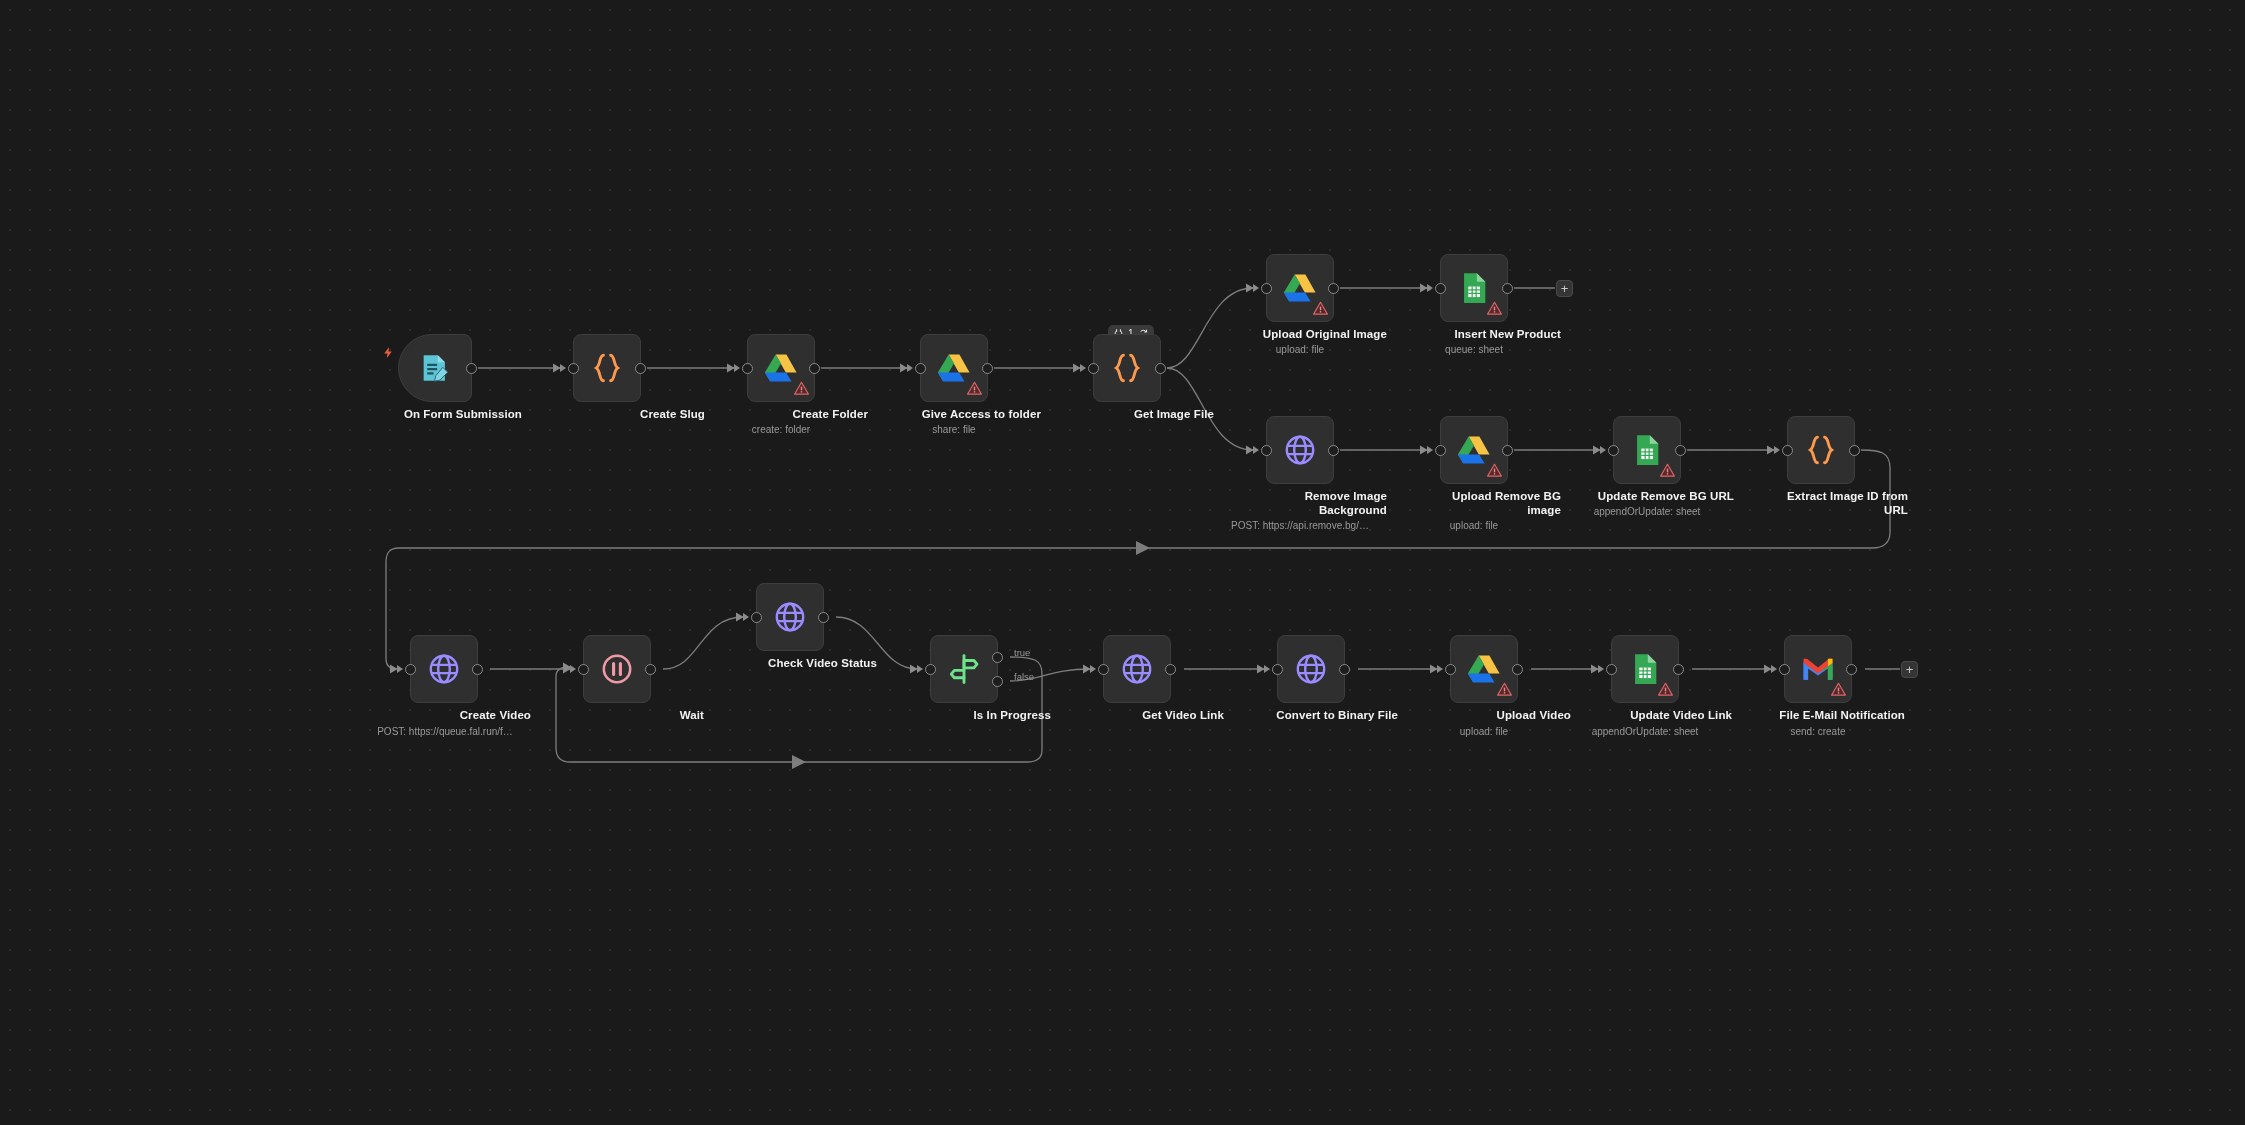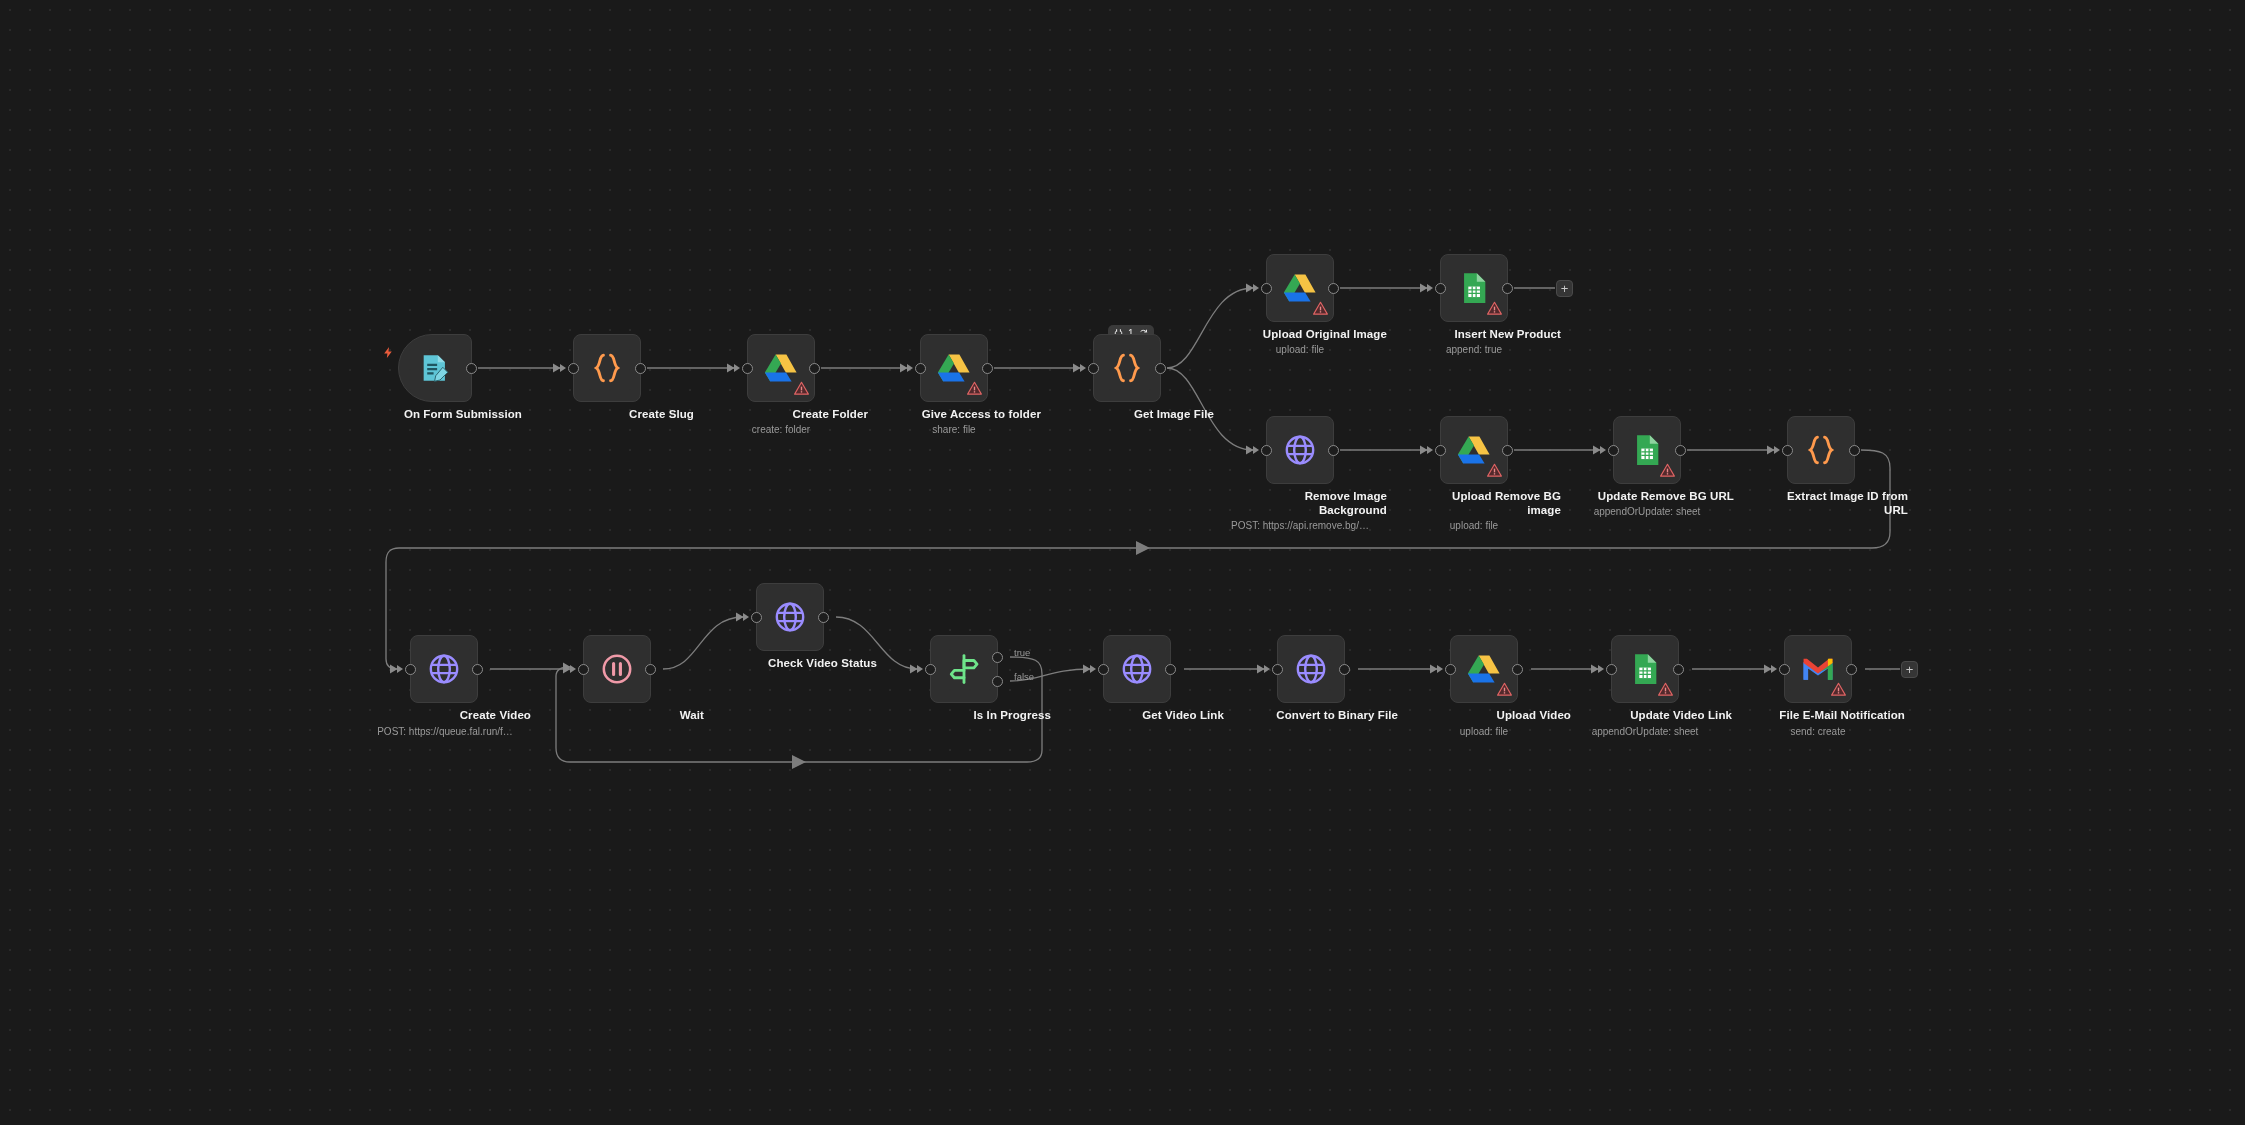--- a/index.html
+++ b/index.html
@@ -182,21 +182,21 @@
 
 <div class="node" style="left:573px;top:334px">
   <svg class="node-ico" viewBox="0 0 24 24" fill="none" stroke="#ff9a4d" stroke-width="2" stroke-linecap="round">
     <path d="M9.5 3 C6.5 3 7.5 10 4.5 12 C7.5 14 6.5 21 9.5 21"></path>
     <path d="M14.5 3 C17.5 3 16.5 10 19.5 12 C16.5 14 17.5 21 14.5 21"></path>
   </svg>
   <div class="arrowin"></div>
   <div class="port in"></div>
   <div class="port out"></div>
 </div>
-<div class="caption" style="left:520px;top:408px;width:174px">Create Slug</div>
+<div class="caption" style="left:531px;top:408px;width:174px">Create Slug</div>
 
 <div class="node" style="left:747px;top:334px">
   <svg class="node-ico" viewBox="0 0 24 22">
     <path d="M8.2 1.5 h7.6 l7.2 12.6 h-7.6 z" fill="#f6c344"></path>
     <path d="M8.2 1.5 L0.6 14.1 l3.8 6.5 L12 7.9 z" fill="#34a853"></path>
     <path d="M0.6 14.1 h15.0 l3.9 6.5 H4.4 z" fill="#1a73e8"></path>
   </svg>
   <svg class="warn" viewBox="0 0 24 24">
     <path d="M12 2 L23 21 H1 Z" fill="#53292c" stroke="#e06464" stroke-width="1.8" stroke-linejoin="round"></path>
     <rect x="10.9" y="9" width="2.2" height="6" fill="#e88a8a"></rect>
@@ -268,21 +268,21 @@
   <svg class="warn" viewBox="0 0 24 24">
     <path d="M12 2 L23 21 H1 Z" fill="#53292c" stroke="#e06464" stroke-width="1.8" stroke-linejoin="round"></path>
     <rect x="10.9" y="9" width="2.2" height="6" fill="#e88a8a"></rect>
       <rect x="10.9" y="16.3" width="2.2" height="2.2" fill="#e88a8a"></rect>
   </svg>
   <div class="arrowin"></div>
   <div class="port in"></div>
   <div class="port out"></div>
 </div>
 <div class="caption" style="left:1387px;top:328px;width:174px">Insert New Product</div>
-<div class="subcap" style="left:1387px;top:344px;width:174px">append: true</div>
+<div class="subcap" style="left:1387px;top:344px;width:174px">queue: sheet</div>
 <div class="plusbtn" style="left:1556px;top:280px">+</div>
 
 <div class="node" style="left:1266px;top:416px">
   <svg class="node-ico" viewBox="0 0 24 24" fill="none" stroke="#9a8cff" stroke-width="1.7">
     <circle cx="12" cy="12" r="9.3"></circle>
     <ellipse cx="12" cy="12" rx="4.1" ry="9.3"></ellipse>
     <path d="M3 9.1 h18 M3 14.9 h18"></path>
   </svg>
   <div class="arrowin"></div>
   <div class="port in"></div>

